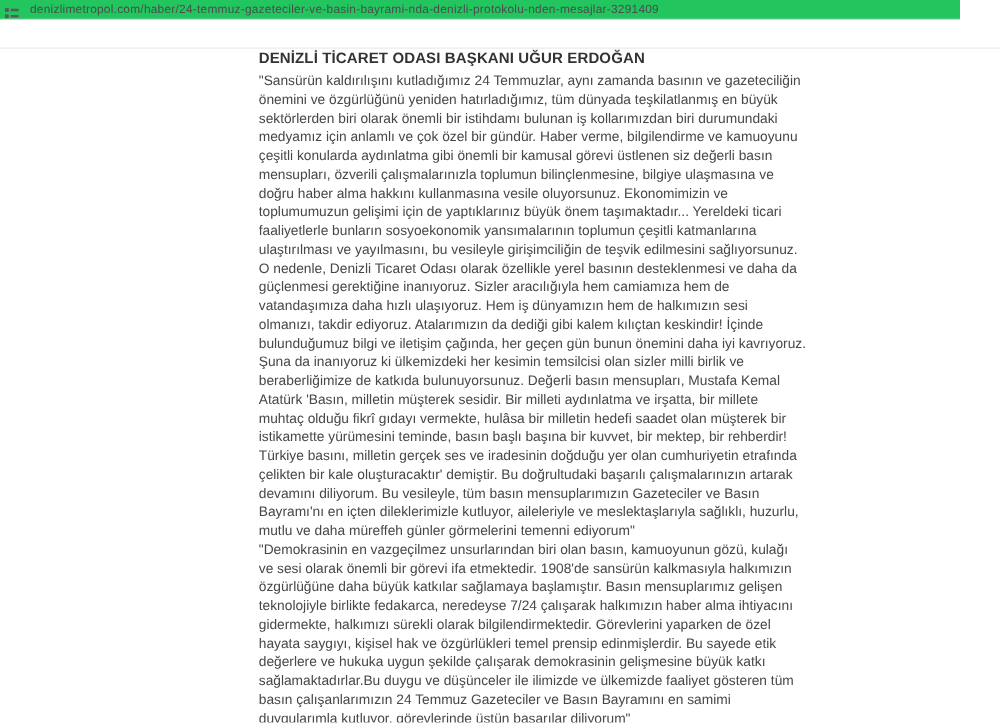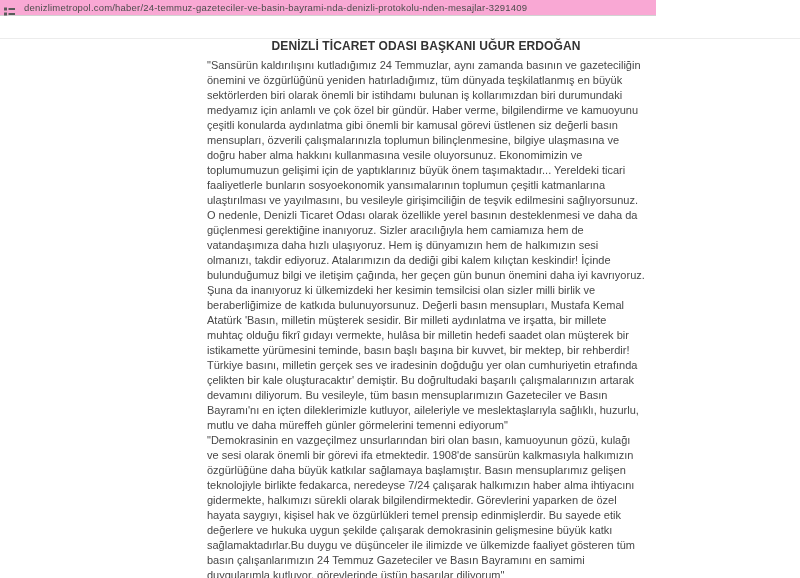--- a/index.html
+++ b/index.html
@@ -6,22 +6,22 @@
   html, body { margin: 0; padding: 0; }
   body {
     width: 800px; height: 578px;
     overflow: hidden;
     background: #ffffff;
     font-family: "Liberation Sans", sans-serif;
     position: relative;
   }
   .browser-bar {
     position: absolute; top: 0; left: 0;
-    width: 656px; height: 16px;
-    background: #f9a8d4;
+    width: 768px; height: 16px;
+    background: #22c55e;
     border-bottom: 1px solid #d2d2d2;
     display: flex; align-items: center;
     padding-left: 4px;
   }
   .tab-icon {
     display: inline-block;
     width: 11px; height: 10px;
     margin-right: 9px;
     flex: 0 0 auto;
   }
@@ -41,21 +41,20 @@
     left: 207px; top: 39px;
     width: 438px;
   }
   .section-heading {
     font-size: 12px;
     font-weight: bold;
     color: #333333;
     line-height: 14px;
     margin: 0 0 5px 0;
     letter-spacing: 0.1px;
-    text-align: center;
   }
   .section-heading.second { margin-top: 16px; }
   .section-body {
     font-size: 11px;
     line-height: 15px;
     color: #474747;
     margin: 0;
   }
 </style>
 </head>

